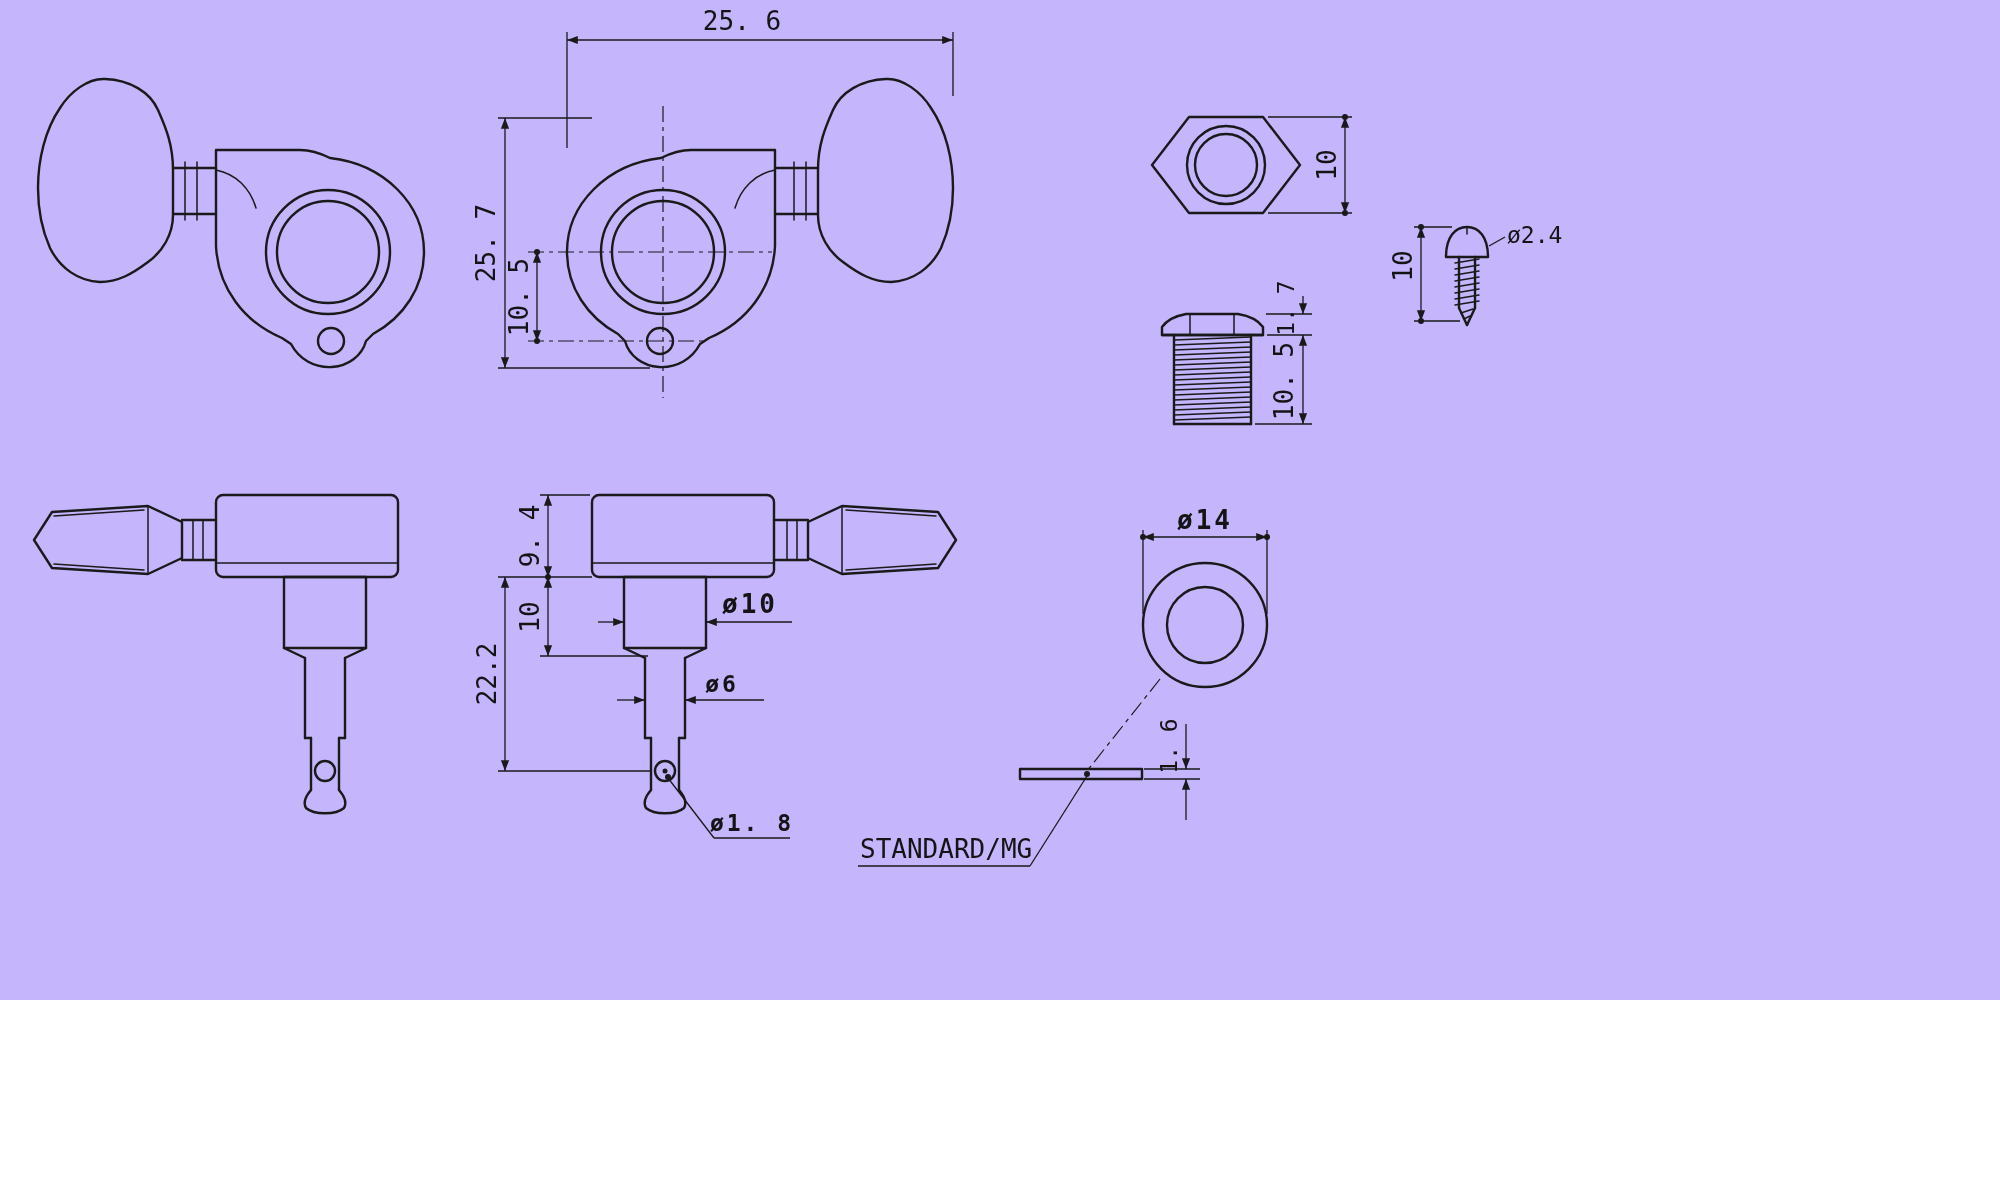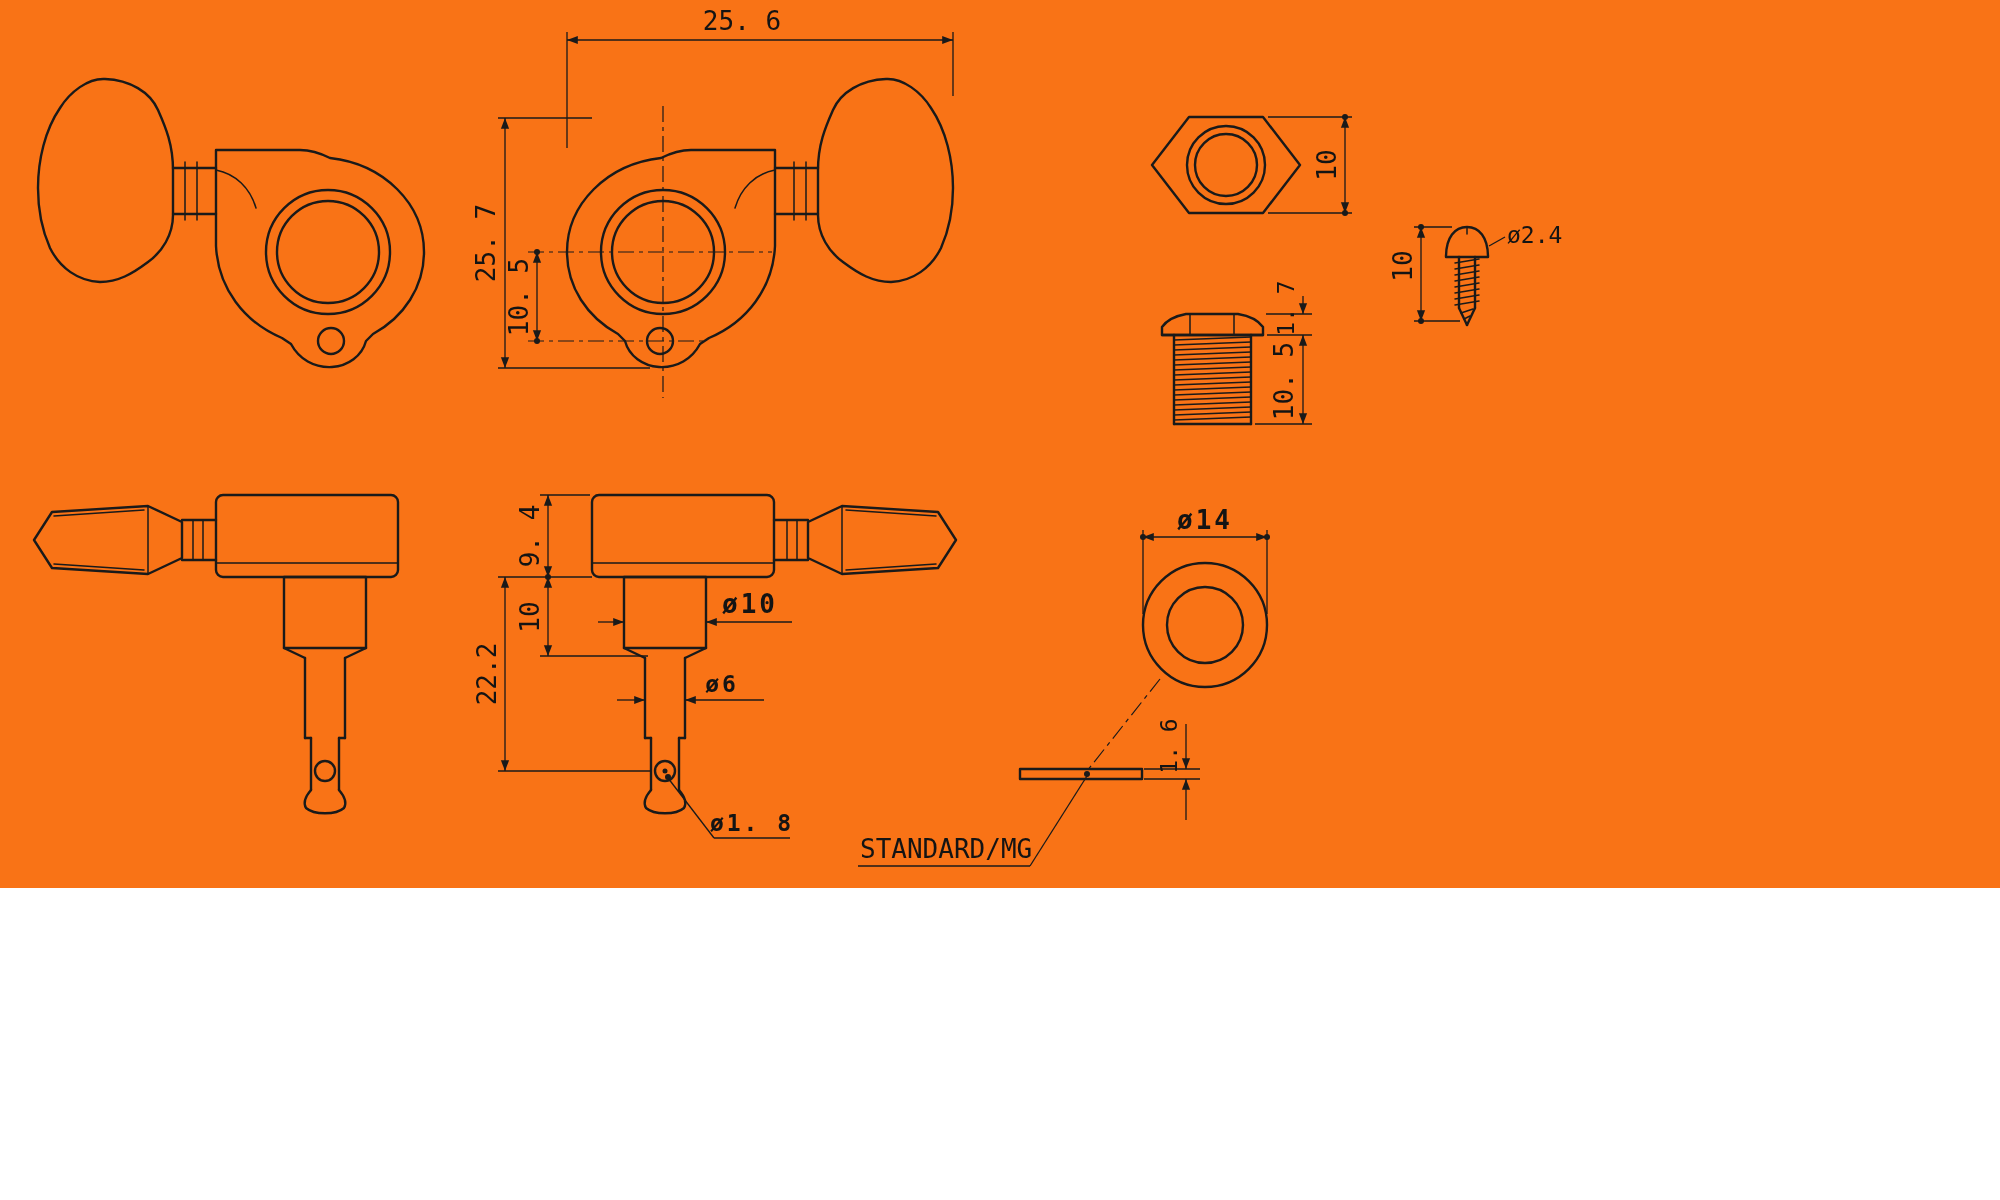--- a/index.html
+++ b/index.html
@@ -1,16 +1,16 @@
 <!DOCTYPE html>
 <html><head>
 <meta charset="utf-8">
 <style>
   html,body{margin:0;padding:0;background:#ffffff;}
-  .stage{position:relative;width:2000px;height:888px;background:#f97316;overflow:hidden;}
+  .stage{position:relative;width:2000px;height:1000px;background:#c4b5fd;overflow:hidden;}
   svg{display:block;}
   .o{stroke:#1a1a1a;fill:none;stroke-width:2.4;stroke-linejoin:round;stroke-linecap:round;}
   .t{stroke:#1a1a1a;fill:none;stroke-width:1.5;}
   .d{stroke:#1a1a1a;fill:none;stroke-width:1.3;}
   .cl{stroke:#1a1a1a;fill:none;stroke-width:1.2;stroke-dasharray:16 5 4 5;}
   .dot{fill:#1a1a1a;stroke:none;}
   text.dim{font-family:"DejaVu Sans Mono","Liberation Mono",monospace;font-size:26px;fill:#141414;text-anchor:middle;}
   text.sm{font-size:23px;}
   text.b{font-weight:bold;letter-spacing:3px;}
   text.start{text-anchor:start;}

